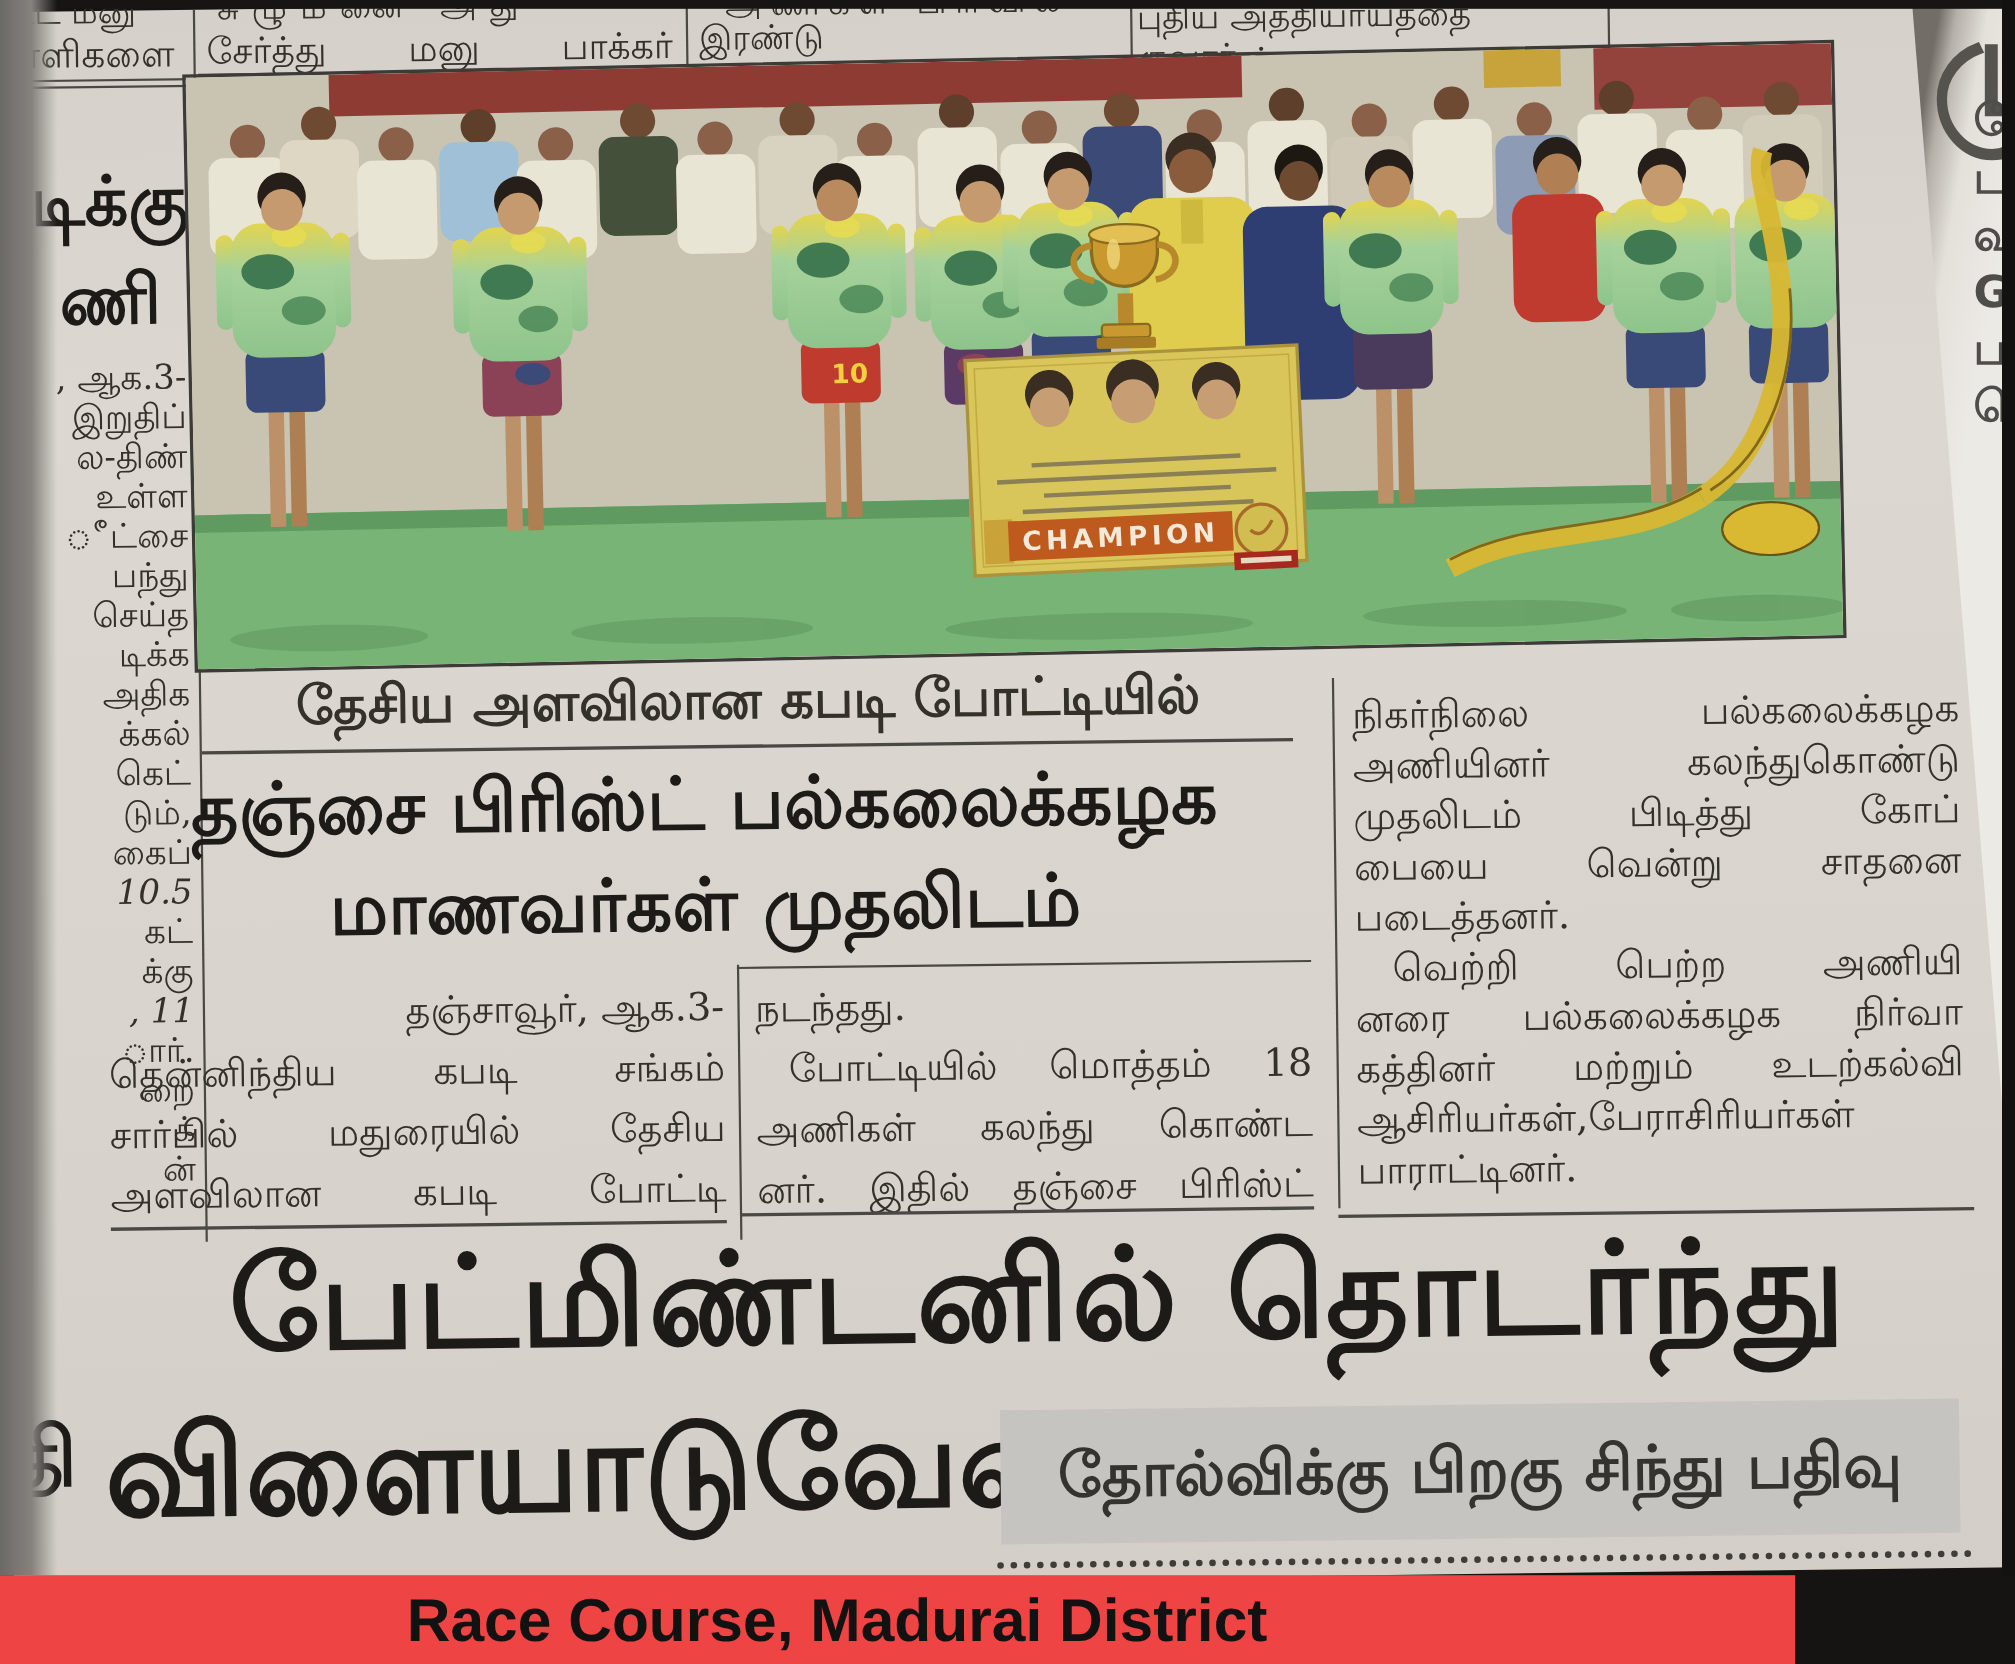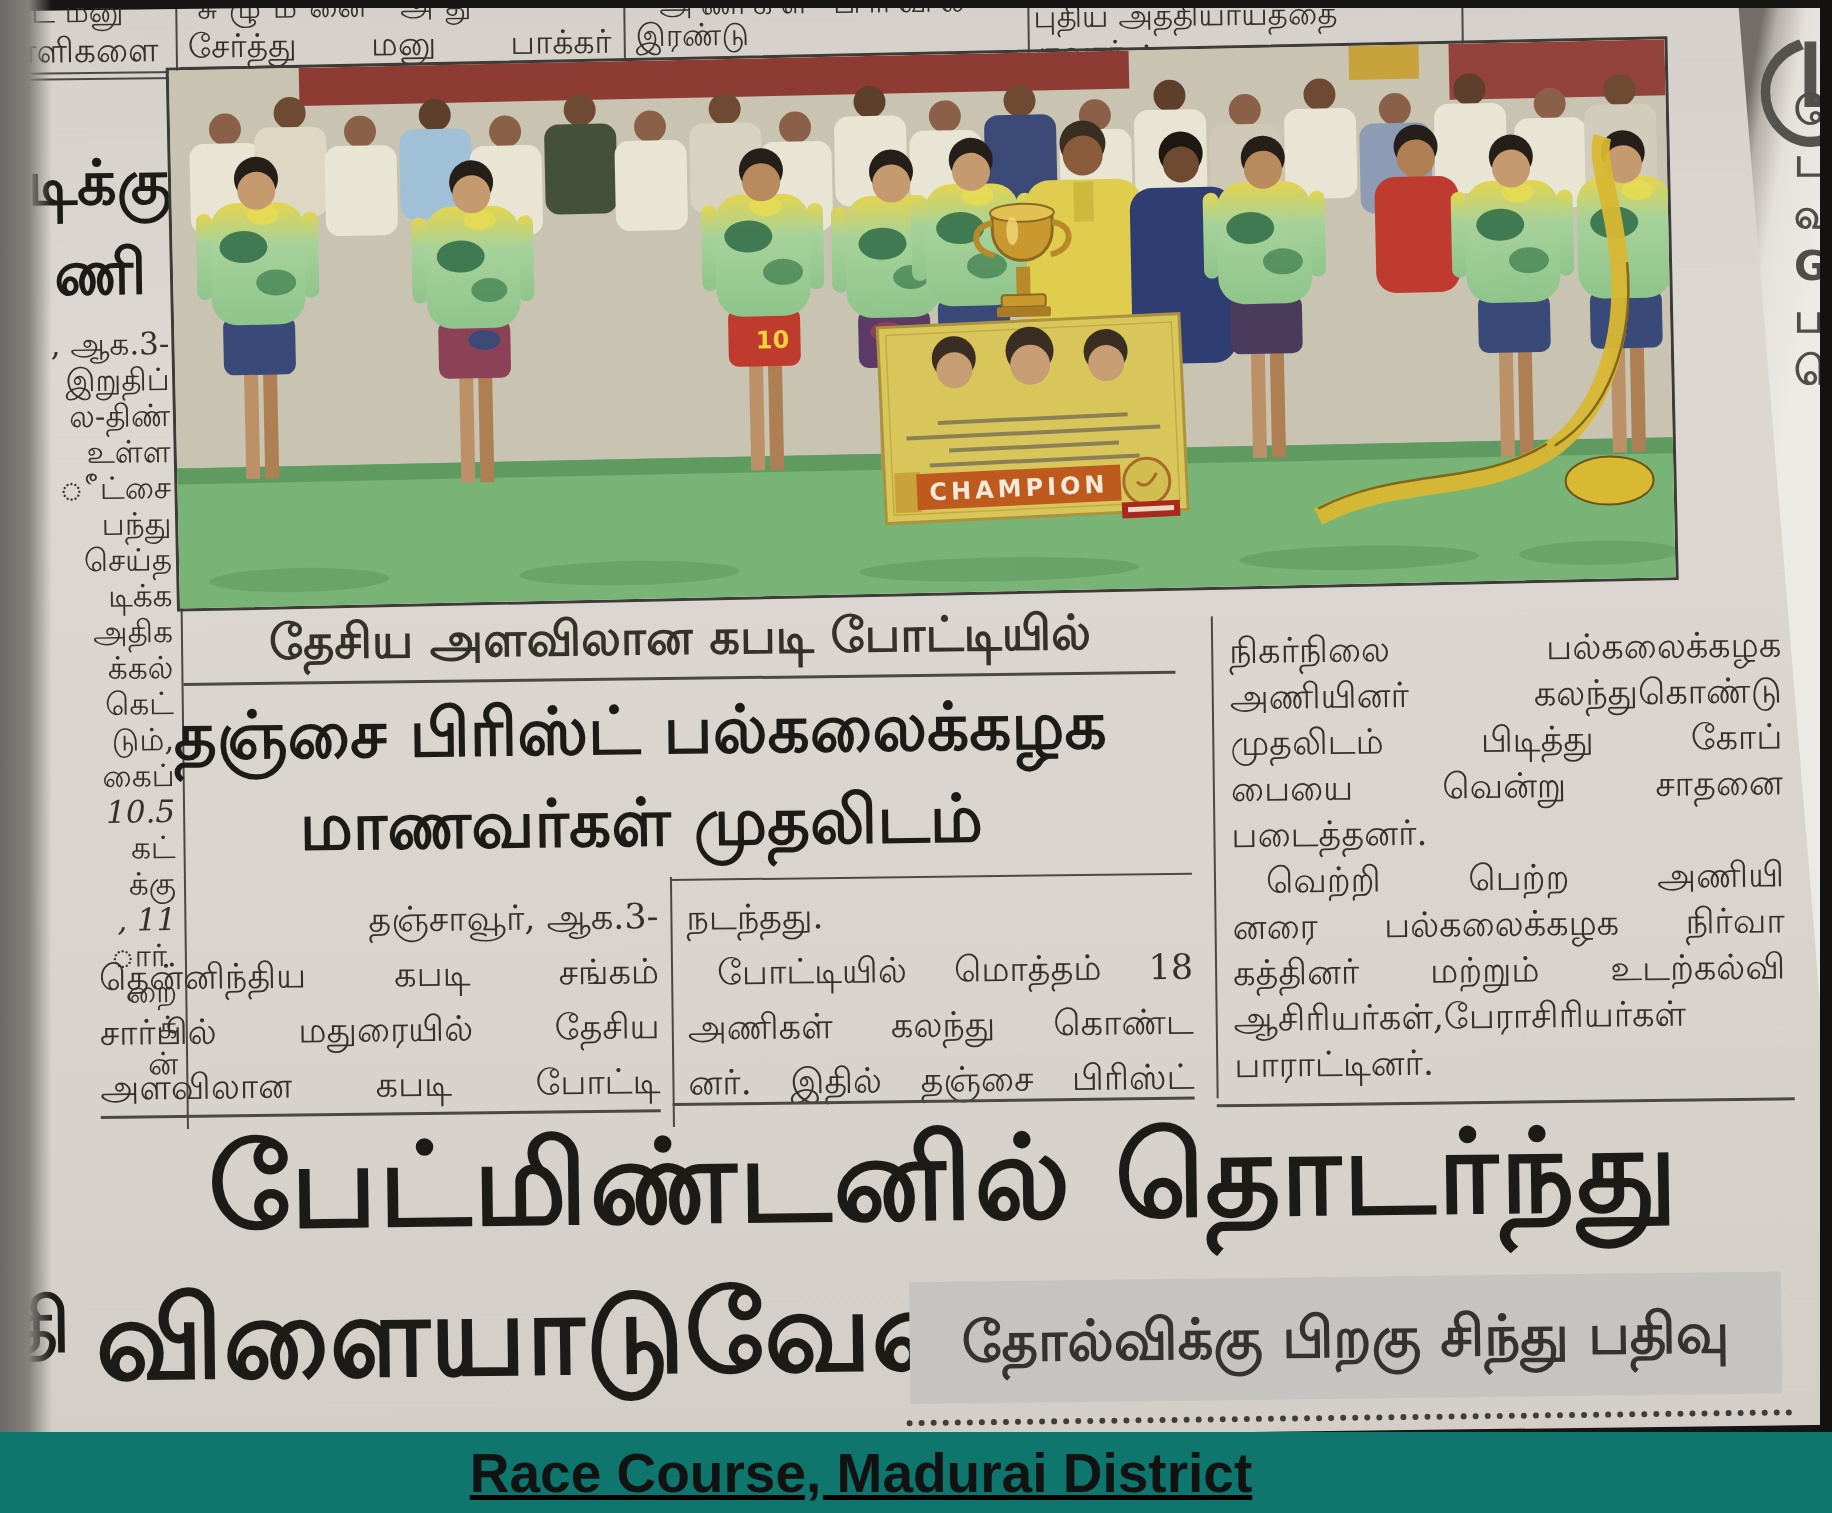--- a/index.html
+++ b/index.html
@@ -401,15 +401,15 @@
     <div class="edge-letter">G</div>
     <div class="edge-letter">ப</div>
     <div class="edge-letter">ெ</div>
   </div>
 </div>
 
 <div class="abs" style="left:0;top:0;width:1832px;height:8px;background:#161513;"></div>
 <div class="abs" style="left:0;top:0;width:52px;height:1432px;background:linear-gradient(90deg,#6b6966 0%,#85827e 55%,rgba(133,130,126,0) 100%);"></div>
 <div class="abs" style="left:1820px;top:0;width:12px;height:1432px;background:#131211;"></div>
 
-<div class="abs" style="left:0;top:1432px;width:1832px;height:81px;background:#0f766e;display:flex;align-items:center;justify-content:center;padding-right:110px;box-sizing:border-box;text-decoration:underline;">
+<div class="abs" style="left:0;top:1432px;width:1632px;height:81px;background:#ef4444;display:flex;align-items:center;justify-content:center;padding-right:110px;box-sizing:border-box;">
   <span style="font-family:'Liberation Sans',sans-serif;font-weight:bold;font-size:55px;color:#121212;">Race Course, Madurai District</span>
 </div>
 
 </body></html>

